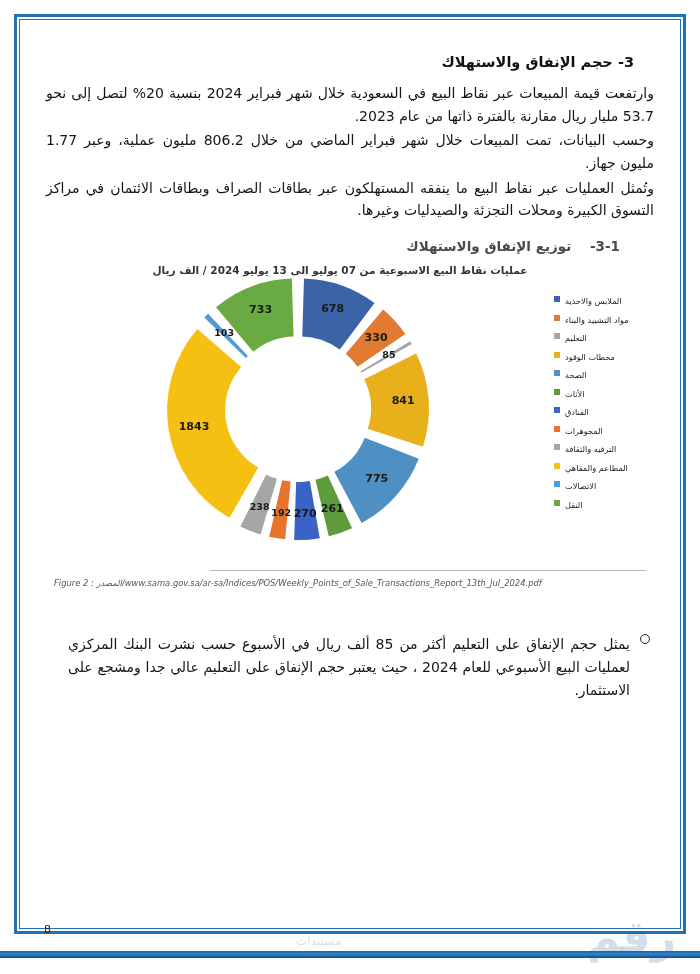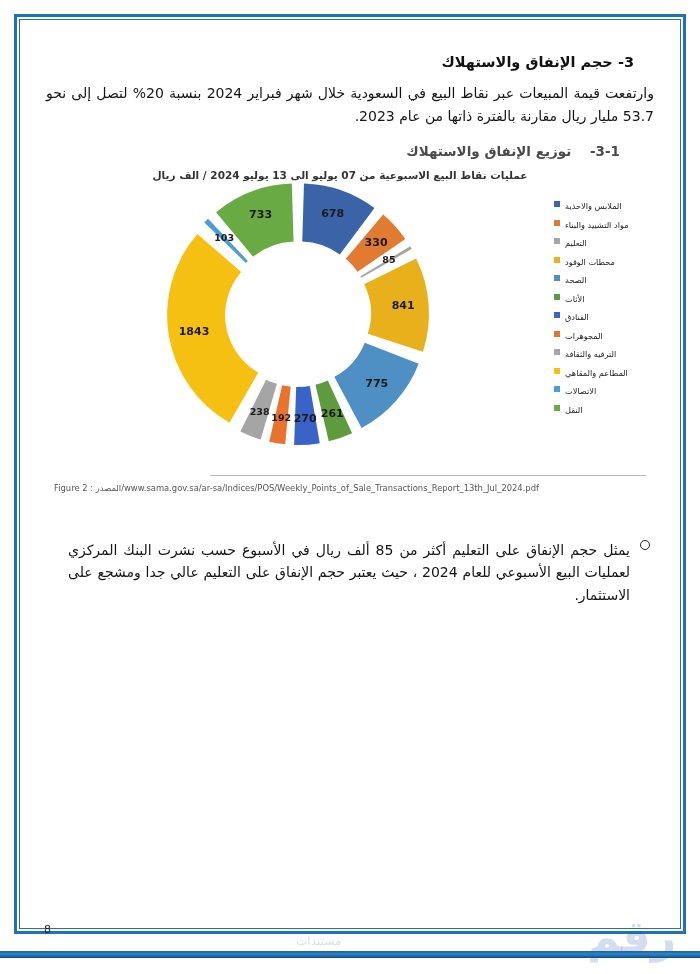--- a/index.html
+++ b/index.html
@@ -112,20 +112,21 @@
   .legend-label{white-space:nowrap;}
 
   .fig-rule{
     border:0;border-top:1px solid #b9b9b9;
     margin:16px 14px 6px 170px;
   }
   .fig-caption{
     direction:ltr;
     text-align:left;
     font-size:8.4px;
+    font-style:italic;
     color:#555;
     line-height:1.45;
     margin:0 0 0 14px;
     word-break:break-all;
   }
   .bullet-par{
     margin:44px 10px 0 28px;
     font-size:14px;
     line-height:1.62;
     text-align:justify;
@@ -183,20 +184,22 @@
   <div class="border-inner"></div>
 
   <div class="content">
 
     <h3 class="section-title">
       <span>3-</span>
       <span>حجم الإنفاق والاستهلاك</span>
     </h3>
 
     <p class="body-par">وارتفعت قيمة المبيعات عبر نقاط البيع في السعودية خلال شهر فبراير 2024 بنسبة 20% لتصل إلى نحو 53.7 مليار ريال مقارنة بالفترة ذاتها من عام 2023.</p>
+    <p class="body-par">وحسب البيانات، تمت المبيعات خلال شهر فبراير الماضي من خلال 806.2 مليون عملية، وعبر 1.77 مليون جهاز.</p>
+    <p class="body-par">وتُمثل العمليات عبر نقاط البيع ما ينفقه المستهلكون عبر بطاقات الصراف وبطاقات الائتمان في مراكز التسوق الكبيرة ومحلات التجزئة والصيدليات وغيرها.</p>
 
     <div class="sub-title">
       <span class="num">3-1-</span>
       <span>توزيع الإنفاق والاستهلاك</span>
     </div>
 
     <div class="chart-block">
       <div class="chart-title">عمليات نقاط البيع الاسبوعية من 07  يوليو الى 13 يوليو 2024 / الف ريال</div>
 
       <div class="chart-area">

